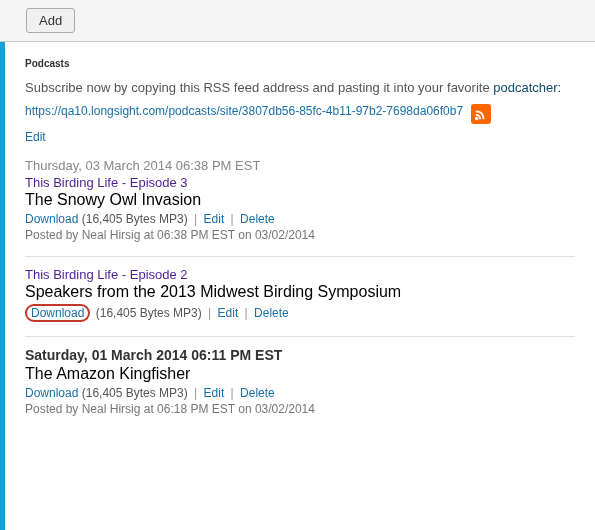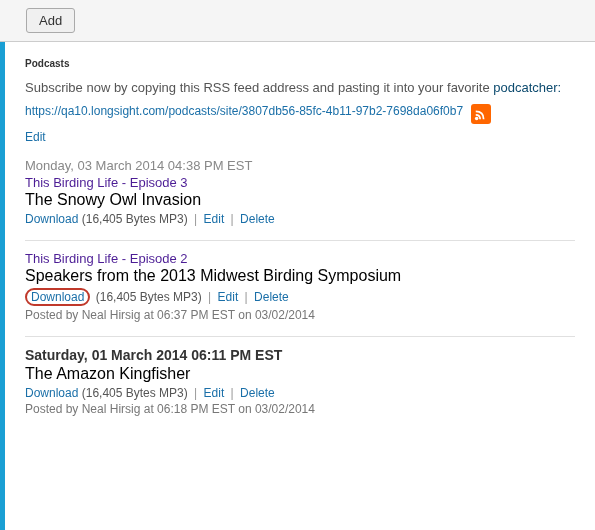--- a/index.html
+++ b/index.html
@@ -188,31 +188,31 @@
           <circle cx="3" cy="13" r="2" fill="white"></circle>
           <path d="M2 8 Q8 8 8 14 L6 14 Q6 10 2 10 Z" fill="white"></path>
           <path d="M2 4 Q12 4 12 14 L10 14 Q10 6 2 6 Z" fill="white"></path>
         </svg>
       </div>
     </div>
     <a href="#" class="edit-link">Edit</a>
 
     <div id="episodes-container">
         <div class="episode">
-          <div class="episode-date">Monday, 03 March 2014 04:38 PM EST</div>
+          <div class="episode-date">Thursday, 03 March 2014 06:38 PM EST</div>
           <div class="episode-title">This Birding Life - Episode 3</div>
           <div class="episode-subtitle">The Snowy Owl Invasion</div>
           <div class="episode-actions"><a href="#">Download</a> (16,405 Bytes MP3)<span class="separator"> | </span><a href="#">Edit</a><span class="separator"> | </span><a href="#">Delete</a></div>
+          <div class="episode-posted">Posted by Neal Hirsig at 06:38 PM EST on 03/02/2014</div>
         </div>
         <hr class="divider">
         <div class="episode">
           <div class="episode-title">This Birding Life - Episode 2</div>
           <div class="episode-subtitle">Speakers from the 2013 Midwest Birding Symposium</div>
           <div class="episode-actions"><span class="download-highlight"><a href="#">Download</a></span> (16,405 Bytes MP3)<span class="separator"> | </span><a href="#">Edit</a><span class="separator"> | </span><a href="#">Delete</a></div>
-          <div class="episode-posted">Posted by Neal Hirsig at 06:37 PM EST on 03/02/2014</div>
         </div>
         <hr class="divider">
         <div class="episode">
           <div class="episode-date bold">Saturday, 01 March 2014 06:11 PM EST</div>
           <div class="episode-subtitle">The Amazon Kingfisher</div>
           <div class="episode-actions"><a href="#">Download</a> (16,405 Bytes MP3)<span class="separator"> | </span><a href="#">Edit</a><span class="separator"> | </span><a href="#">Delete</a></div>
           <div class="episode-posted">Posted by Neal Hirsig at 06:18 PM EST on 03/02/2014</div>
         </div>
       </div>
 

